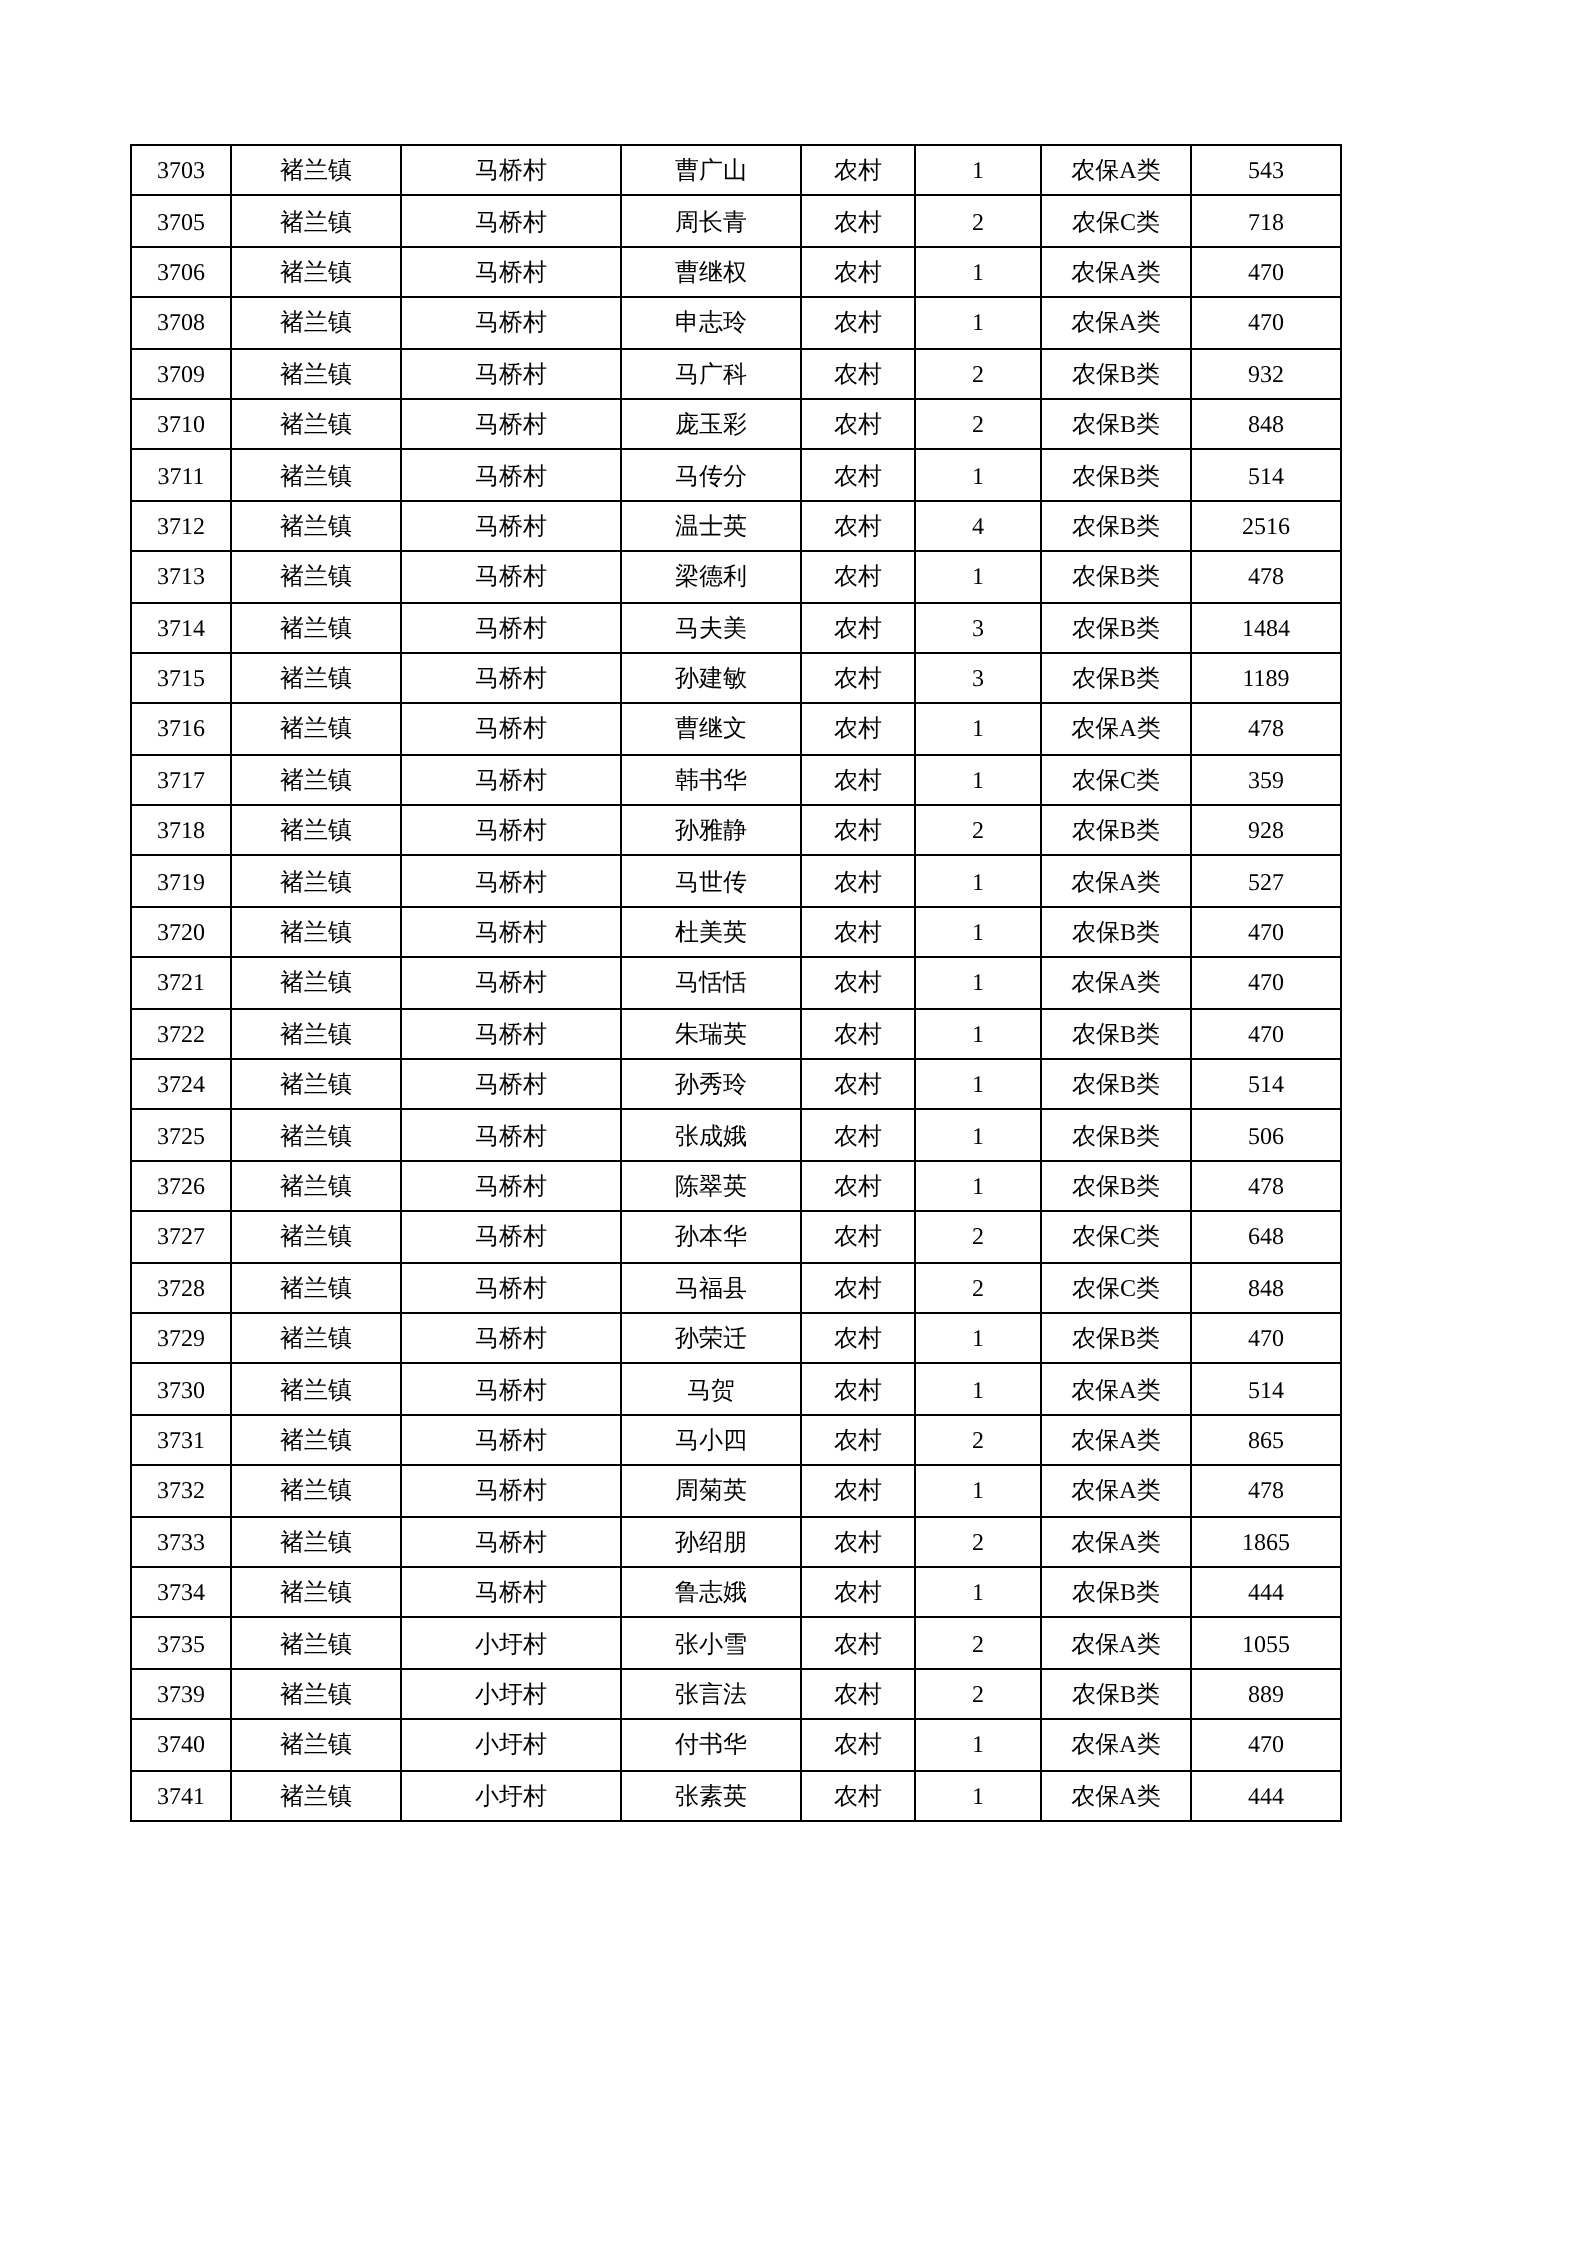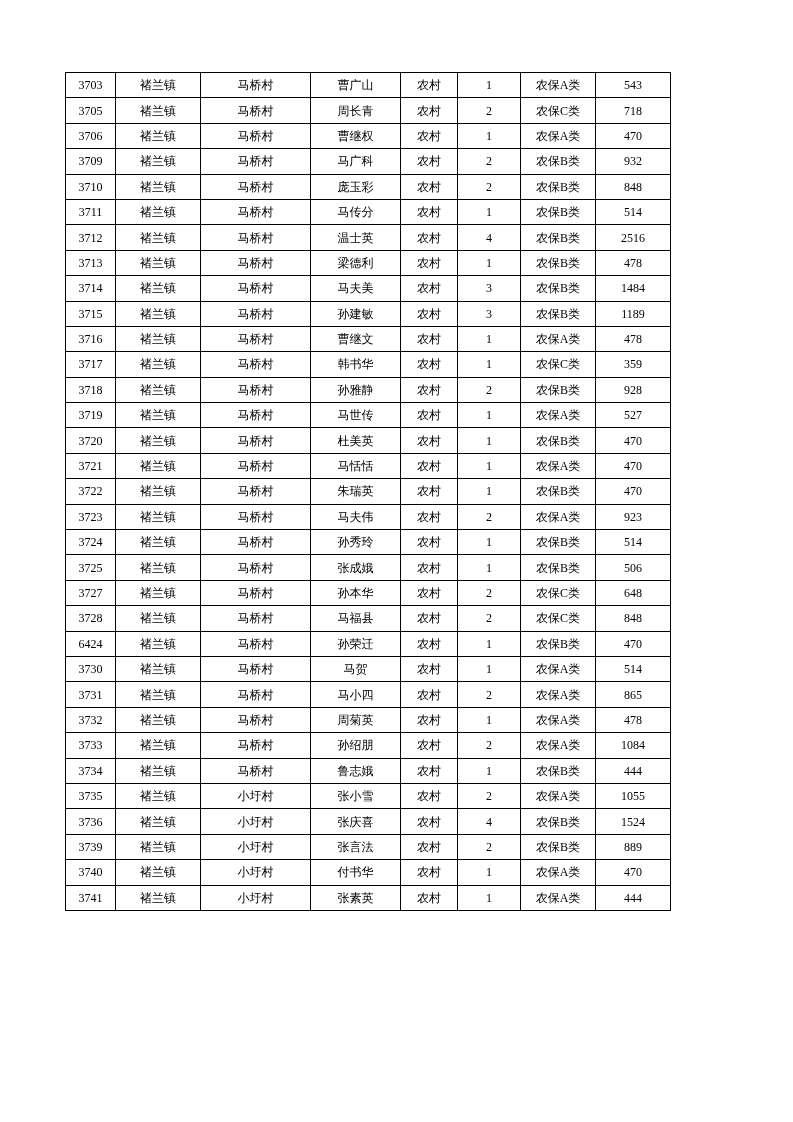--- a/index.html
+++ b/index.html
@@ -83,20 +83,30 @@
           <td>3706</td>
           <td>褚兰镇</td>
           <td>马桥村</td>
           <td>曹继权</td>
           <td>农村</td>
           <td>1</td>
           <td>农保A类</td>
           <td>470</td>
         </tr>
         <tr>
+          <td>3708</td>
+          <td>褚兰镇</td>
+          <td>马桥村</td>
+          <td>申志玲</td>
+          <td>农村</td>
+          <td>1</td>
+          <td>农保A类</td>
+          <td>470</td>
+        </tr>
+        <tr>
           <td>3709</td>
           <td>褚兰镇</td>
           <td>马桥村</td>
           <td>马广科</td>
           <td>农村</td>
           <td>2</td>
           <td>农保B类</td>
           <td>932</td>
         </tr>
         <tr>
@@ -223,48 +233,48 @@
           <td>3722</td>
           <td>褚兰镇</td>
           <td>马桥村</td>
           <td>朱瑞英</td>
           <td>农村</td>
           <td>1</td>
           <td>农保B类</td>
           <td>470</td>
         </tr>
         <tr>
-          <td>3723</td>
-          <td>褚兰镇</td>
-          <td>马桥村</td>
-          <td>马夫伟</td>
-          <td>农村</td>
-          <td>2</td>
-          <td>农保A类</td>
-          <td>923</td>
-        </tr>
-        <tr>
           <td>3724</td>
           <td>褚兰镇</td>
           <td>马桥村</td>
           <td>孙秀玲</td>
           <td>农村</td>
           <td>1</td>
           <td>农保B类</td>
           <td>514</td>
         </tr>
         <tr>
           <td>3725</td>
           <td>褚兰镇</td>
           <td>马桥村</td>
           <td>张成娥</td>
           <td>农村</td>
           <td>1</td>
           <td>农保B类</td>
           <td>506</td>
+        </tr>
+        <tr>
+          <td>3726</td>
+          <td>褚兰镇</td>
+          <td>马桥村</td>
+          <td>陈翠英</td>
+          <td>农村</td>
+          <td>1</td>
+          <td>农保B类</td>
+          <td>478</td>
         </tr>
         <tr>
           <td>3727</td>
           <td>褚兰镇</td>
           <td>马桥村</td>
           <td>孙本华</td>
           <td>农村</td>
           <td>2</td>
           <td>农保C类</td>
           <td>648</td>
@@ -273,21 +283,21 @@
           <td>3728</td>
           <td>褚兰镇</td>
           <td>马桥村</td>
           <td>马福县</td>
           <td>农村</td>
           <td>2</td>
           <td>农保C类</td>
           <td>848</td>
         </tr>
         <tr>
-          <td>6424</td>
+          <td>3729</td>
           <td>褚兰镇</td>
           <td>马桥村</td>
           <td>孙荣迁</td>
           <td>农村</td>
           <td>1</td>
           <td>农保B类</td>
           <td>470</td>
         </tr>
         <tr>
           <td>3730</td>
@@ -320,51 +330,41 @@
           <td>478</td>
         </tr>
         <tr>
           <td>3733</td>
           <td>褚兰镇</td>
           <td>马桥村</td>
           <td>孙绍朋</td>
           <td>农村</td>
           <td>2</td>
           <td>农保A类</td>
-          <td>1084</td>
+          <td>1865</td>
         </tr>
         <tr>
           <td>3734</td>
           <td>褚兰镇</td>
           <td>马桥村</td>
           <td>鲁志娥</td>
           <td>农村</td>
           <td>1</td>
           <td>农保B类</td>
           <td>444</td>
         </tr>
         <tr>
           <td>3735</td>
           <td>褚兰镇</td>
           <td>小圩村</td>
           <td>张小雪</td>
           <td>农村</td>
           <td>2</td>
           <td>农保A类</td>
           <td>1055</td>
-        </tr>
-        <tr>
-          <td>3736</td>
-          <td>褚兰镇</td>
-          <td>小圩村</td>
-          <td>张庆喜</td>
-          <td>农村</td>
-          <td>4</td>
-          <td>农保B类</td>
-          <td>1524</td>
         </tr>
         <tr>
           <td>3739</td>
           <td>褚兰镇</td>
           <td>小圩村</td>
           <td>张言法</td>
           <td>农村</td>
           <td>2</td>
           <td>农保B类</td>
           <td>889</td>

